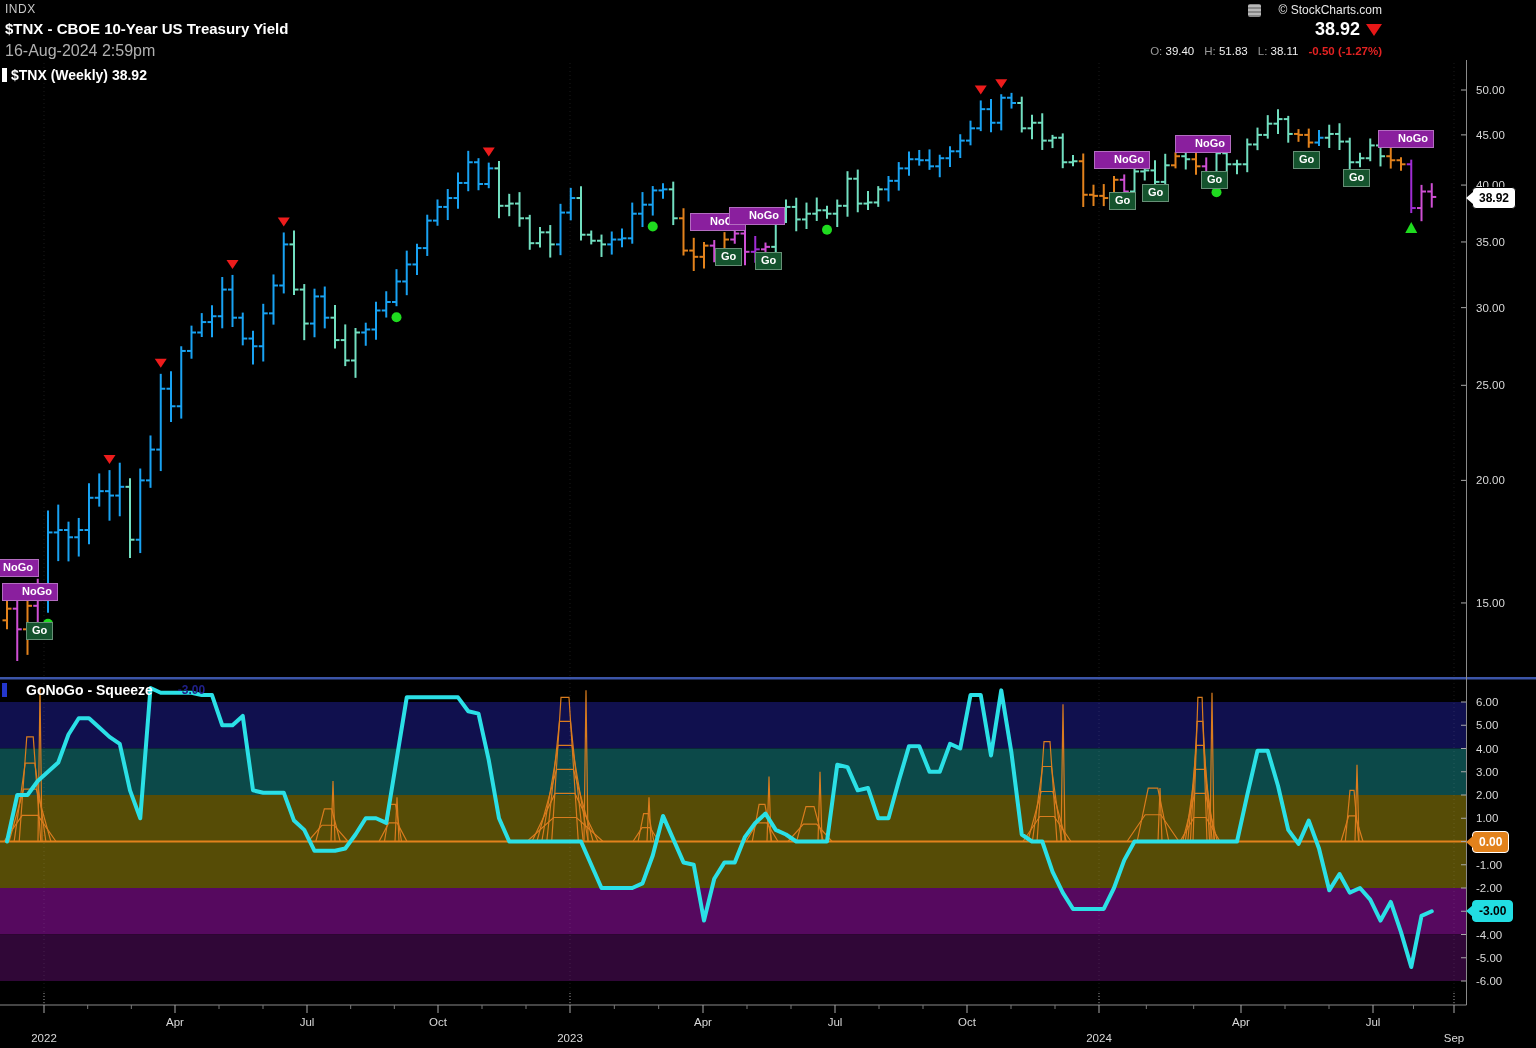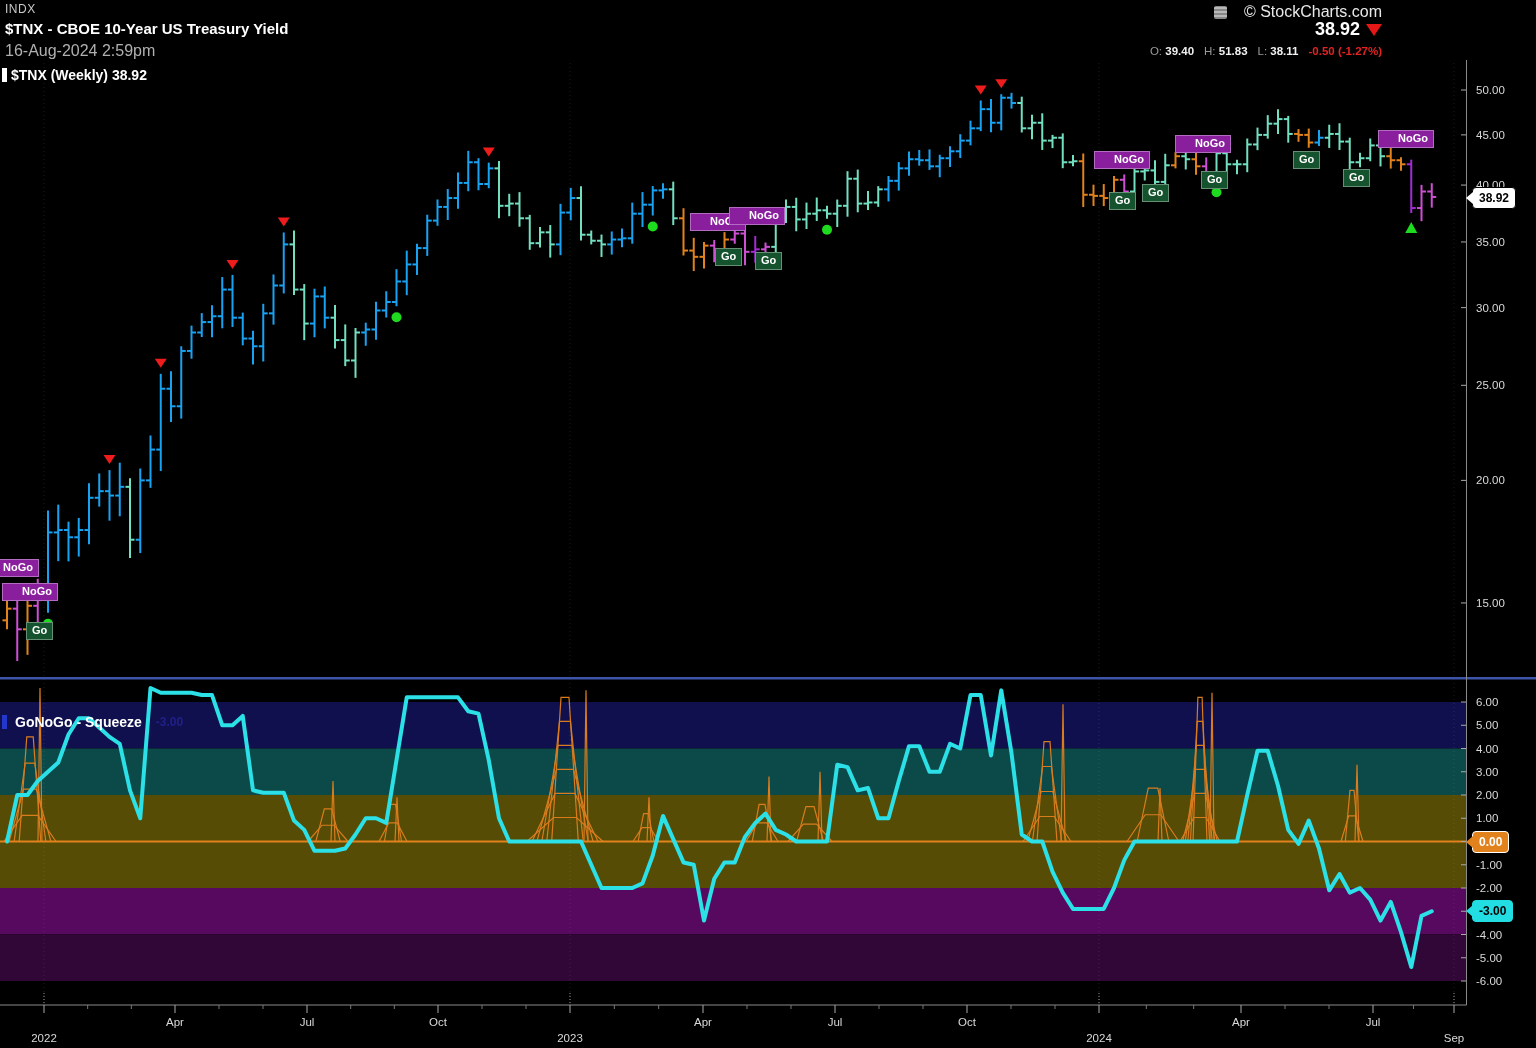--- a/index.html
+++ b/index.html
@@ -3,32 +3,32 @@
 <meta charset="utf-8">
 <style>
   html,body{margin:0;padding:0;background:#000;width:1536px;height:1048px;overflow:hidden;
     font-family:"Liberation Sans","DejaVu Sans",sans-serif;-webkit-font-smoothing:antialiased;}
   #stage{position:relative;width:1536px;height:1048px;background:#000;}
   #chart-svg{position:absolute;left:0;top:0;z-index:1;}
   .hdr{position:absolute;left:0;top:0;width:1388px;height:60px;background:#000;z-index:3;}
   .sym-type{position:absolute;left:5px;top:2px;font-size:12px;color:#c8c8c8;letter-spacing:.5px;}
   .title{position:absolute;left:5px;top:20px;font-size:15px;font-weight:bold;color:#fff;text-align:right;}
   .stamp{position:absolute;left:5px;top:42px;font-size:16px;color:#b0b0b0;}
-  .copyright{position:absolute;right:6px;top:3px;font-size:16px;color:#e8e8e8;display:flex;align-items:center;gap:17px;}
+  .copyright{position:absolute;right:6px;top:3px;font-size:12px;color:#e8e8e8;display:flex;align-items:center;gap:17px;}
   .sc-logo{display:inline-block;width:13px;height:13px;background:
     repeating-linear-gradient(0deg,#888 0 2px,#b8b8b8 2px 4px),#999;border-radius:2px;}
   .last-row{position:absolute;right:6px;top:19px;display:flex;align-items:center;gap:6px;}
   .last-price{font-size:18px;font-weight:bold;color:#fff;}
   .dn-tri{width:0;height:0;border-left:8px solid transparent;border-right:8px solid transparent;
     border-top:12px solid #e81717;display:inline-block;}
   .ohlc-row{position:absolute;right:6px;top:45px;font-size:11.5px;color:#999;display:flex;gap:10px;}
-  .ohlc-row b{color:#f0f0f0;font-weight:bold;margin-top:38px;}
+  .ohlc-row b{color:#f0f0f0;font-weight:normal;margin-top:38px;}
   .ohlc-row .chg{color:#e32222;font-weight:bold;}
   .legend-main{position:absolute;left:2px;top:67px;z-index:3;display:flex;align-items:center;gap:4px;}
-  .legend-sq{position:absolute;left:2px;top:682px;z-index:3;display:flex;align-items:center;gap:8px;margin-top:32px;}
+  .legend-sq{position:absolute;left:2px;top:682px;z-index:3;display:flex;align-items:center;gap:19px;}
   .chip{width:5px;height:14px;display:inline-block;}
   .legend-txt{font-size:14px;font-weight:bold;color:#fff;}
   .legend-val-dim{font-size:12px;font-weight:bold;color:#20208a;margin-left:6px;}
   .gng{position:absolute;z-index:4;font-size:11px;font-weight:bold;color:#fff;
     padding:1px 5px 2px 5px;border:1px solid rgba(255,255,255,.35);line-height:13px;}
   .gng.nogo{background:#8a1f9e;padding-left:19px;}
   .gng.go{background:#14532d;}
   .bub{position:absolute;z-index:5;font-size:12px;font-weight:bold;height:18px;line-height:18px;
     padding:1px 6px;border-radius:4px;}
   .bub:before{content:"";position:absolute;left:-7px;top:4px;width:0;height:0;

